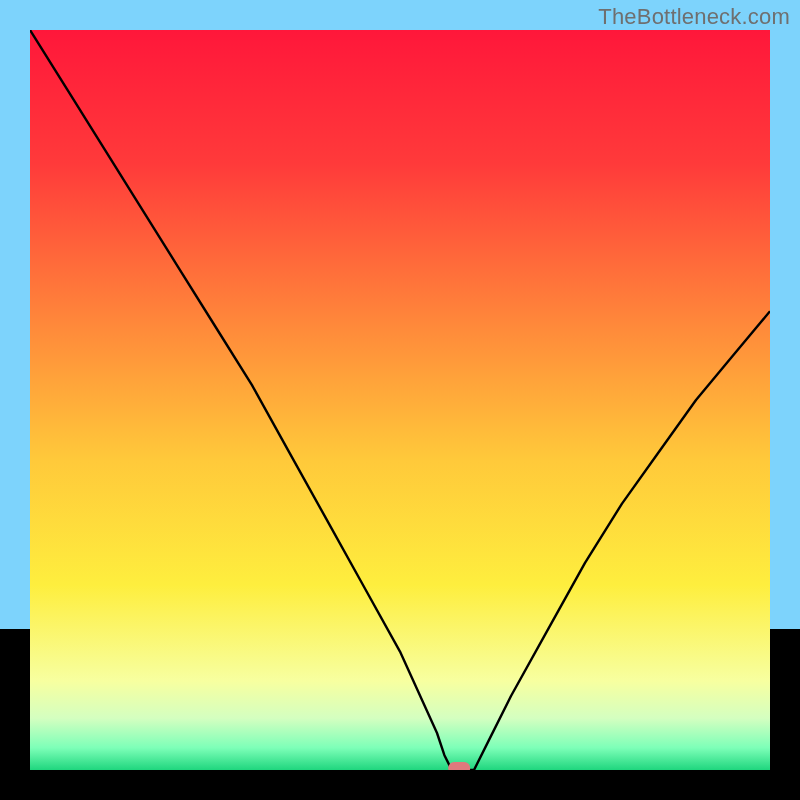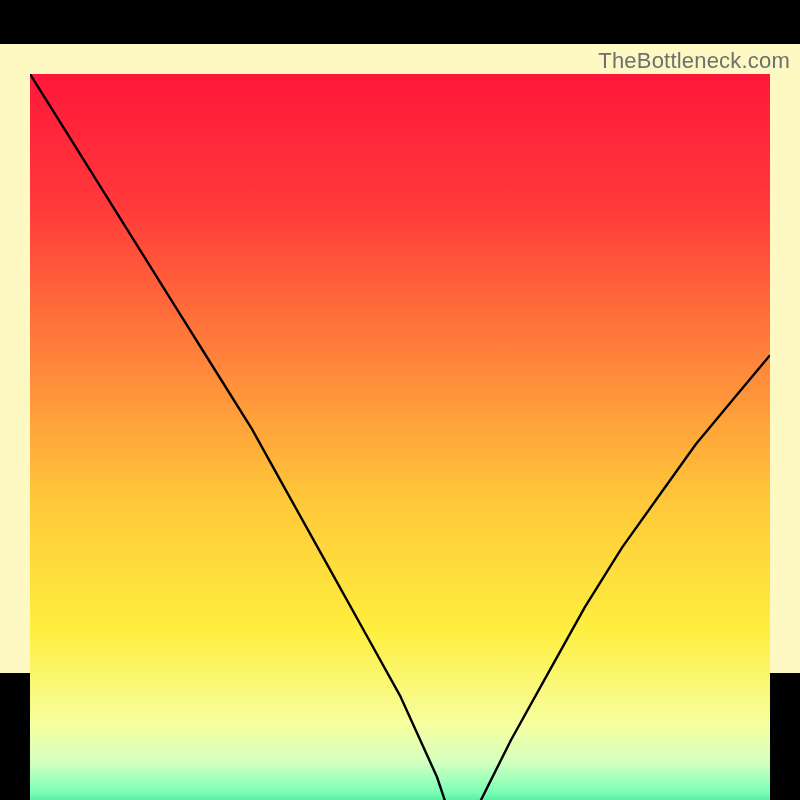--- a/index.html
+++ b/index.html
@@ -8,22 +8,21 @@
     width: 800px;
     height: 800px;
     background: #000;
     overflow: hidden;
     font-family: Arial, Helvetica, sans-serif;
   }
   .frame {
     position: relative;
     width: 800px;
     height: 629px;
-    background: #fef9c3;
-    margin-top: 44px;
+    background: #7dd3fc;
   }
   .plot-area {
     position: absolute;
     left: 30px;
     top: 30px;
     width: 740px;
     height: 740px;
     
   }
   .watermark {

